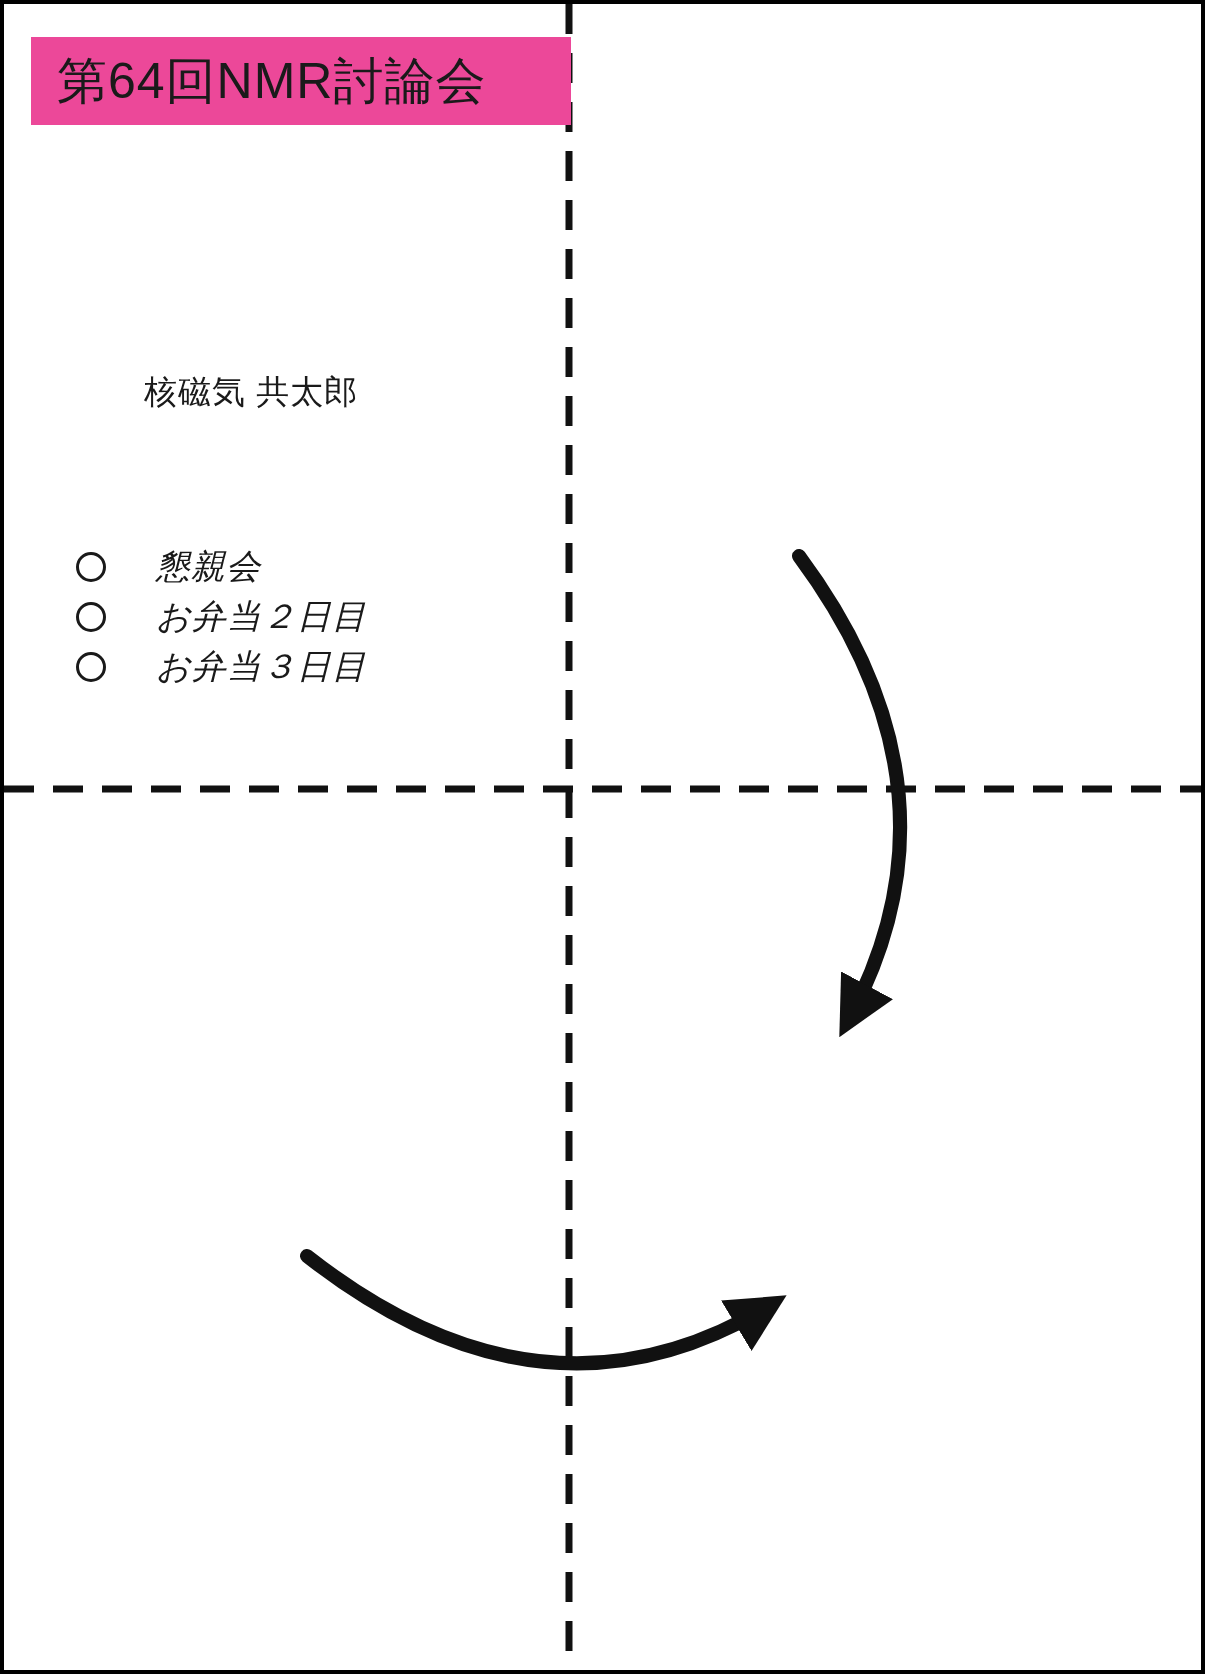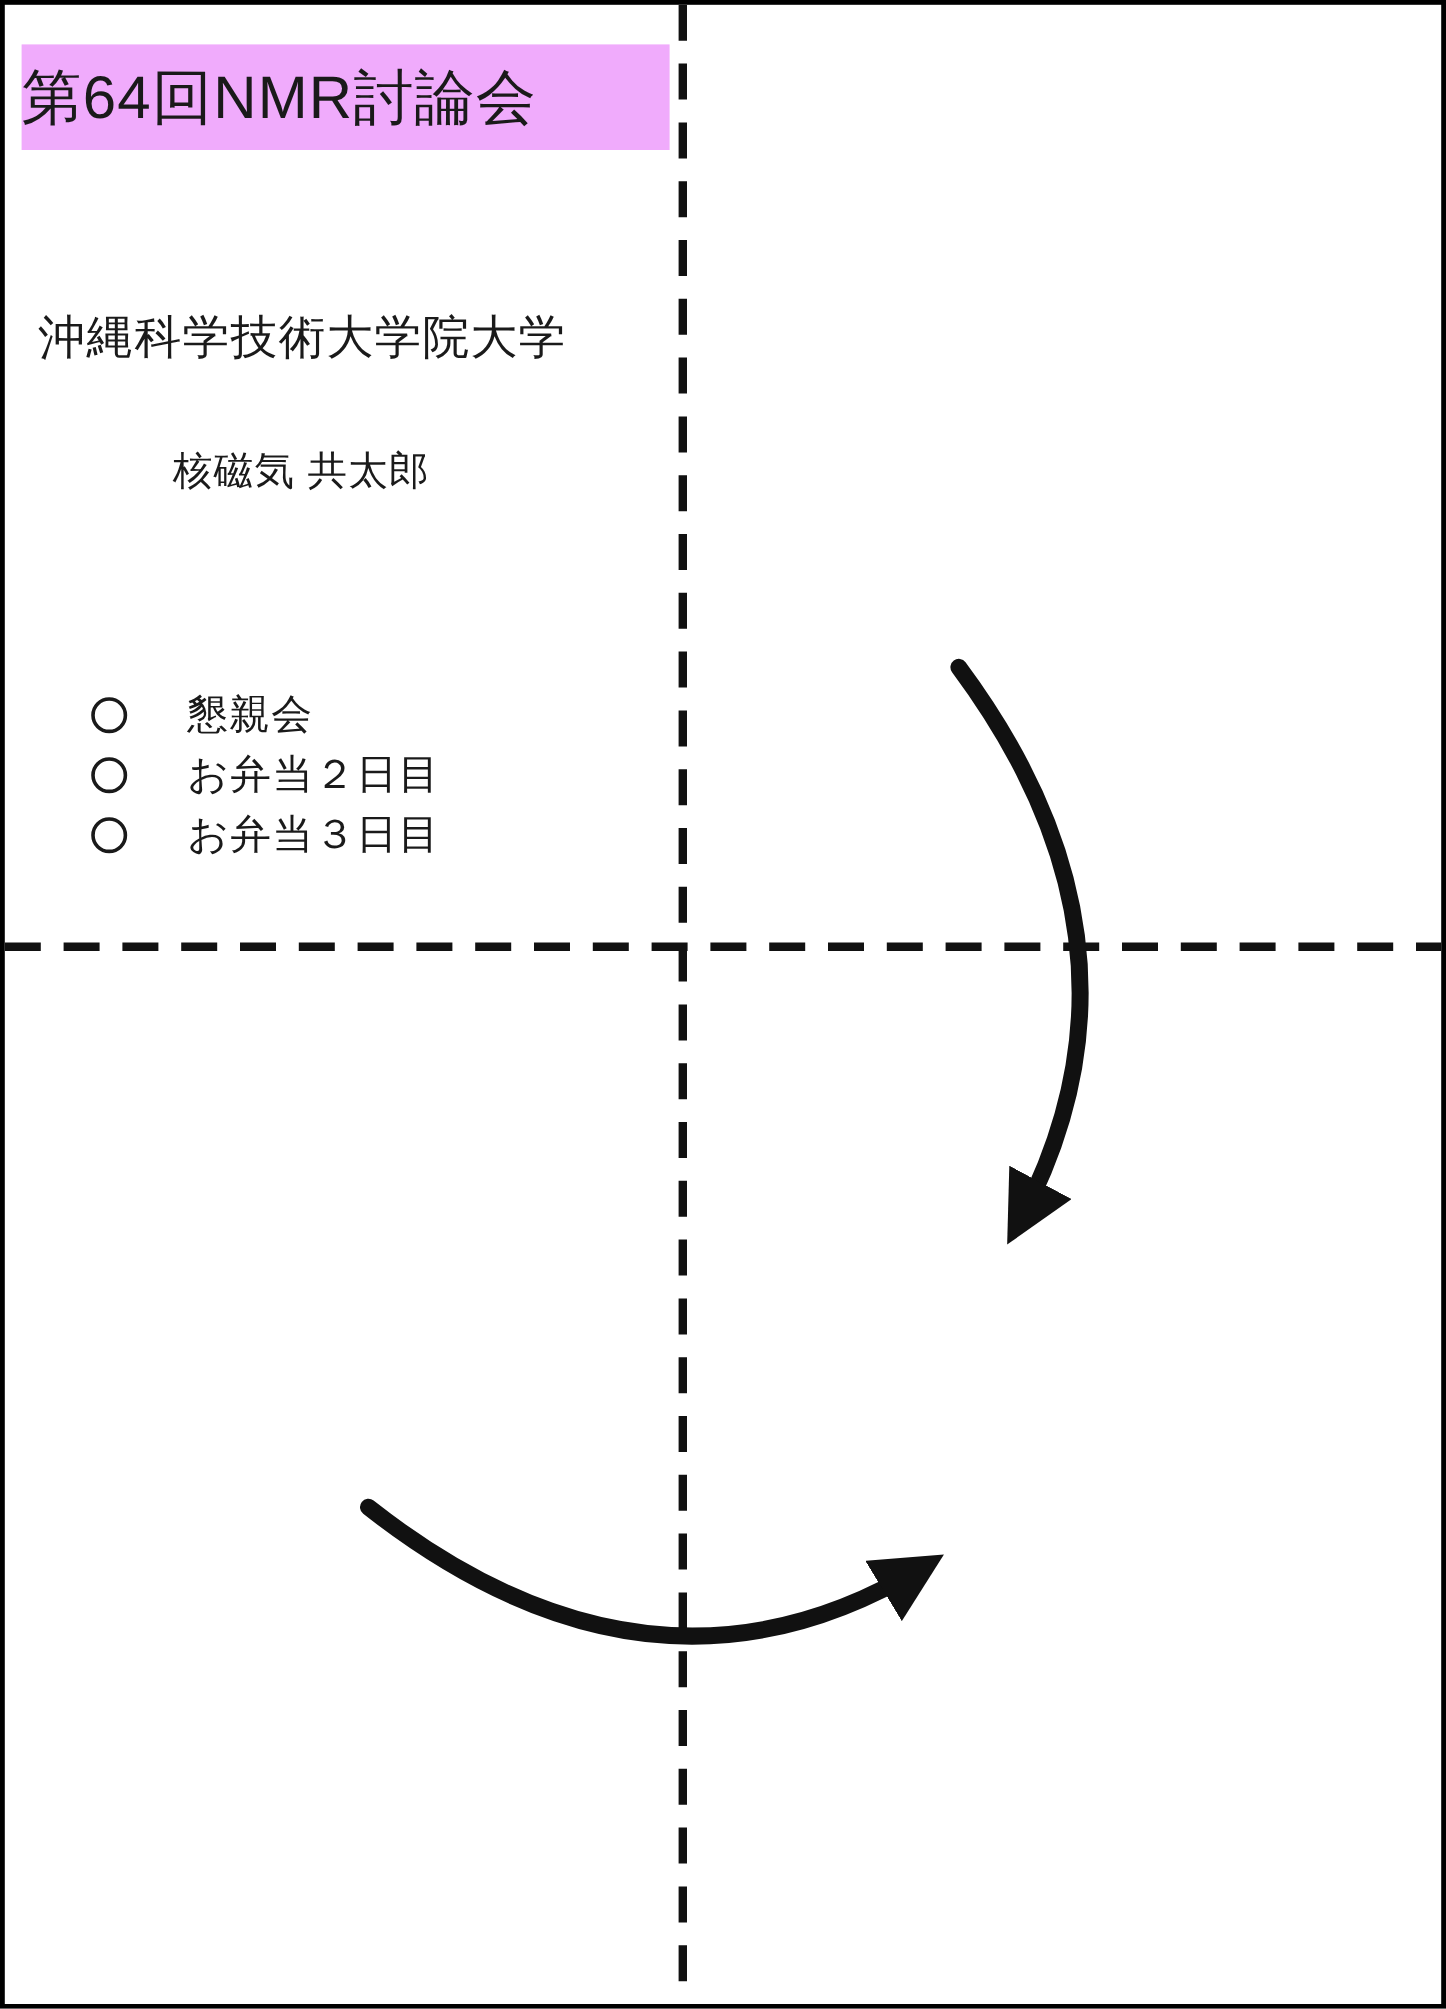--- a/index.html
+++ b/index.html
@@ -22,27 +22,28 @@
     position: absolute;
     top: 0;
     left: 0;
     width: 1205px;
     height: 1674px;
     z-index: 1;
     pointer-events: none;
   }
   .title-highlight {
     position: absolute;
-    left: 14px;
+    left: 27px;
     top: 33px;
     width: 540px;
     height: 88px;
-    background: #f0abfc;
+    background: #ec4899;
     display: flex;
     align-items: center;
+    padding-left: 26px;
     box-sizing: border-box;
     z-index: 2;
   }
   .title-highlight .title-text {
     font-size: 50px;
     letter-spacing: 1px;
     color: #1a1a1a;
     white-space: nowrap;
   }
   .affiliation {
@@ -59,28 +60,29 @@
     left: 140px;
     top: 366px;
     font-size: 33px;
     letter-spacing: 1px;
     z-index: 2;
     white-space: nowrap;
   }
   .checklist {
     position: absolute;
     left: 72px;
-    top: 574px;
+    top: 545px;
     z-index: 2;
     display: flex;
     flex-direction: column;
     gap: 14px;
     list-style: none;
     margin: 0;
     padding: 0;
+    font-style: italic;
   }
   .checklist-item {
     display: flex;
     align-items: center;
     height: 36px;
   }
   .circle-mark {
     display: inline-block;
     width: 30px;
     height: 30px;
@@ -122,21 +124,20 @@
     <line x1="565" y1="0" x2="565" y2="1674" stroke="#111111" stroke-width="7" stroke-dasharray="30 19"></line>
     <line x1="0" y1="785" x2="1205" y2="785" stroke="#111111" stroke-width="7" stroke-dasharray="30 19"></line>
     <path d="M 795 552 Q 968 785 845 1015" fill="none" stroke="#111111" stroke-width="14" stroke-linecap="round" marker-end="url(#arrowhead)"></path>
     <path d="M 303 1252 Q 540 1438 765 1302" fill="none" stroke="#111111" stroke-width="14" stroke-linecap="round" marker-end="url(#arrowhead)"></path>
   </svg>
 
   <div class="title-highlight">
     <span class="title-text">第64回NMR討論会</span>
   </div>
 
-  <div class="affiliation">沖縄科学技術大学院大学</div>
 
   <div class="holder-name">核磁気 共太郎</div>
 
   <ul class="checklist">
     <li class="checklist-item">
       <span class="circle-mark"></span>
       <span class="checklist-label">懇親会</span>
     </li>
     <li class="checklist-item">
       <span class="circle-mark"></span>

